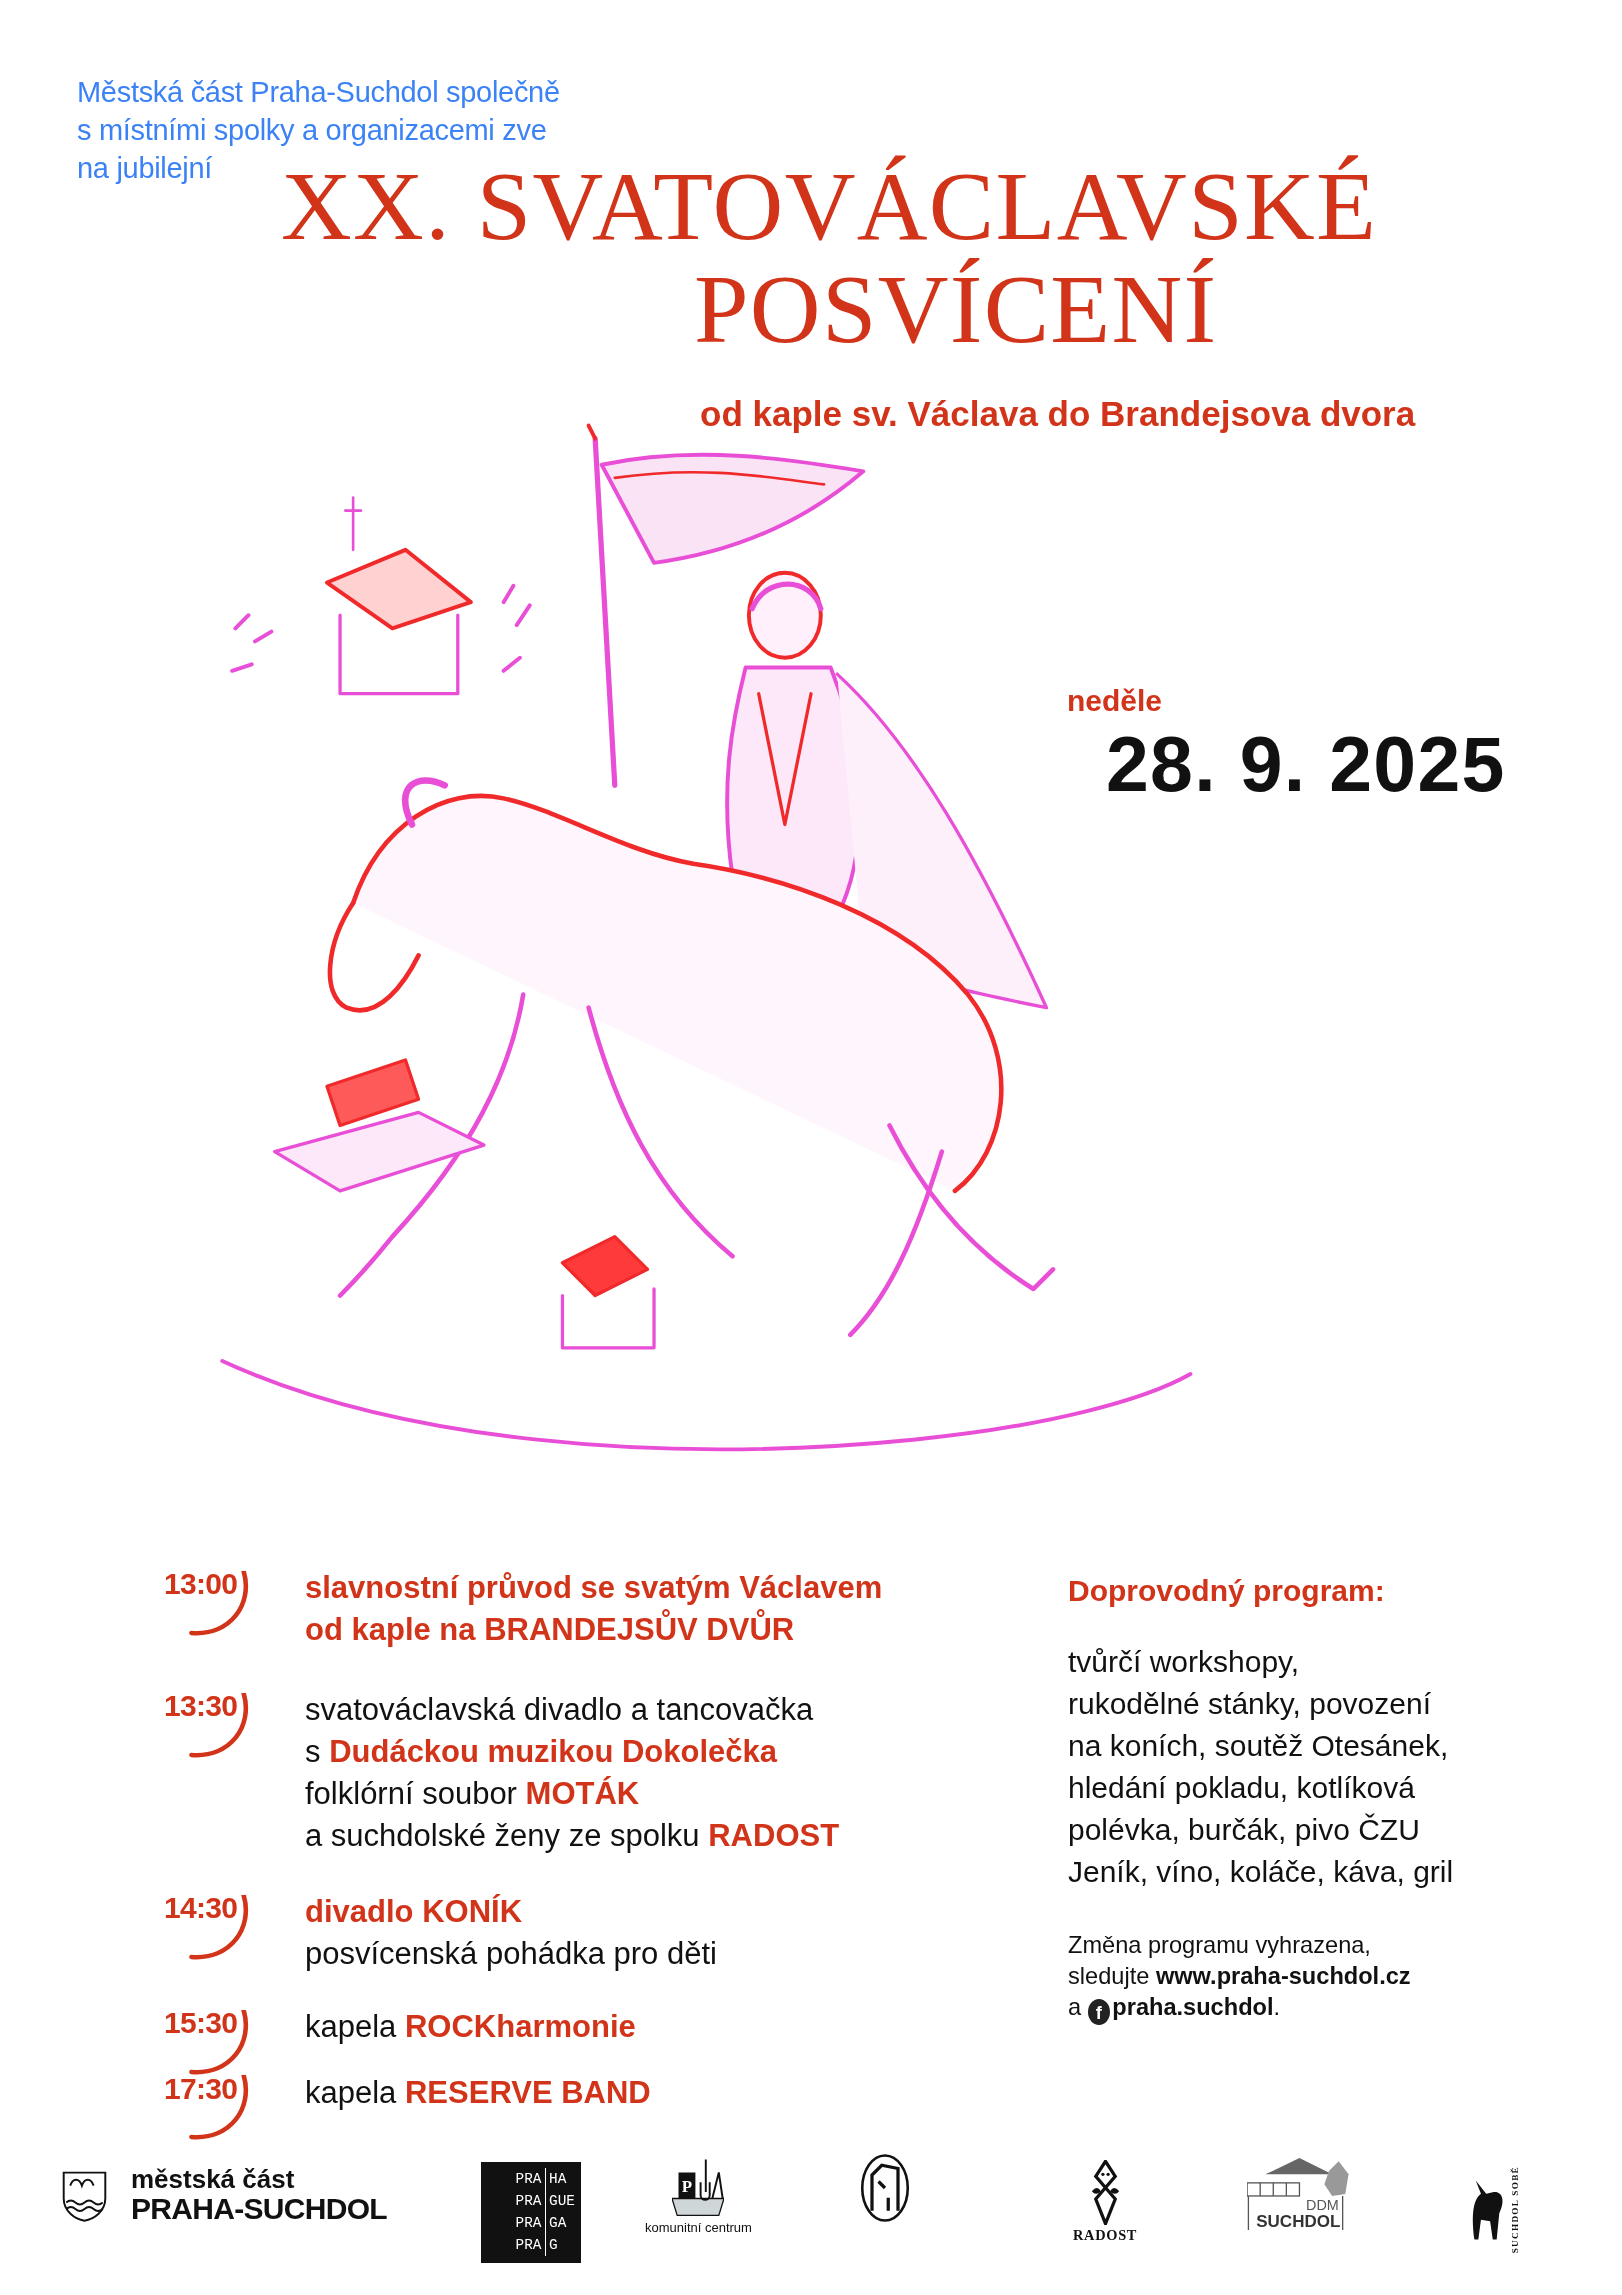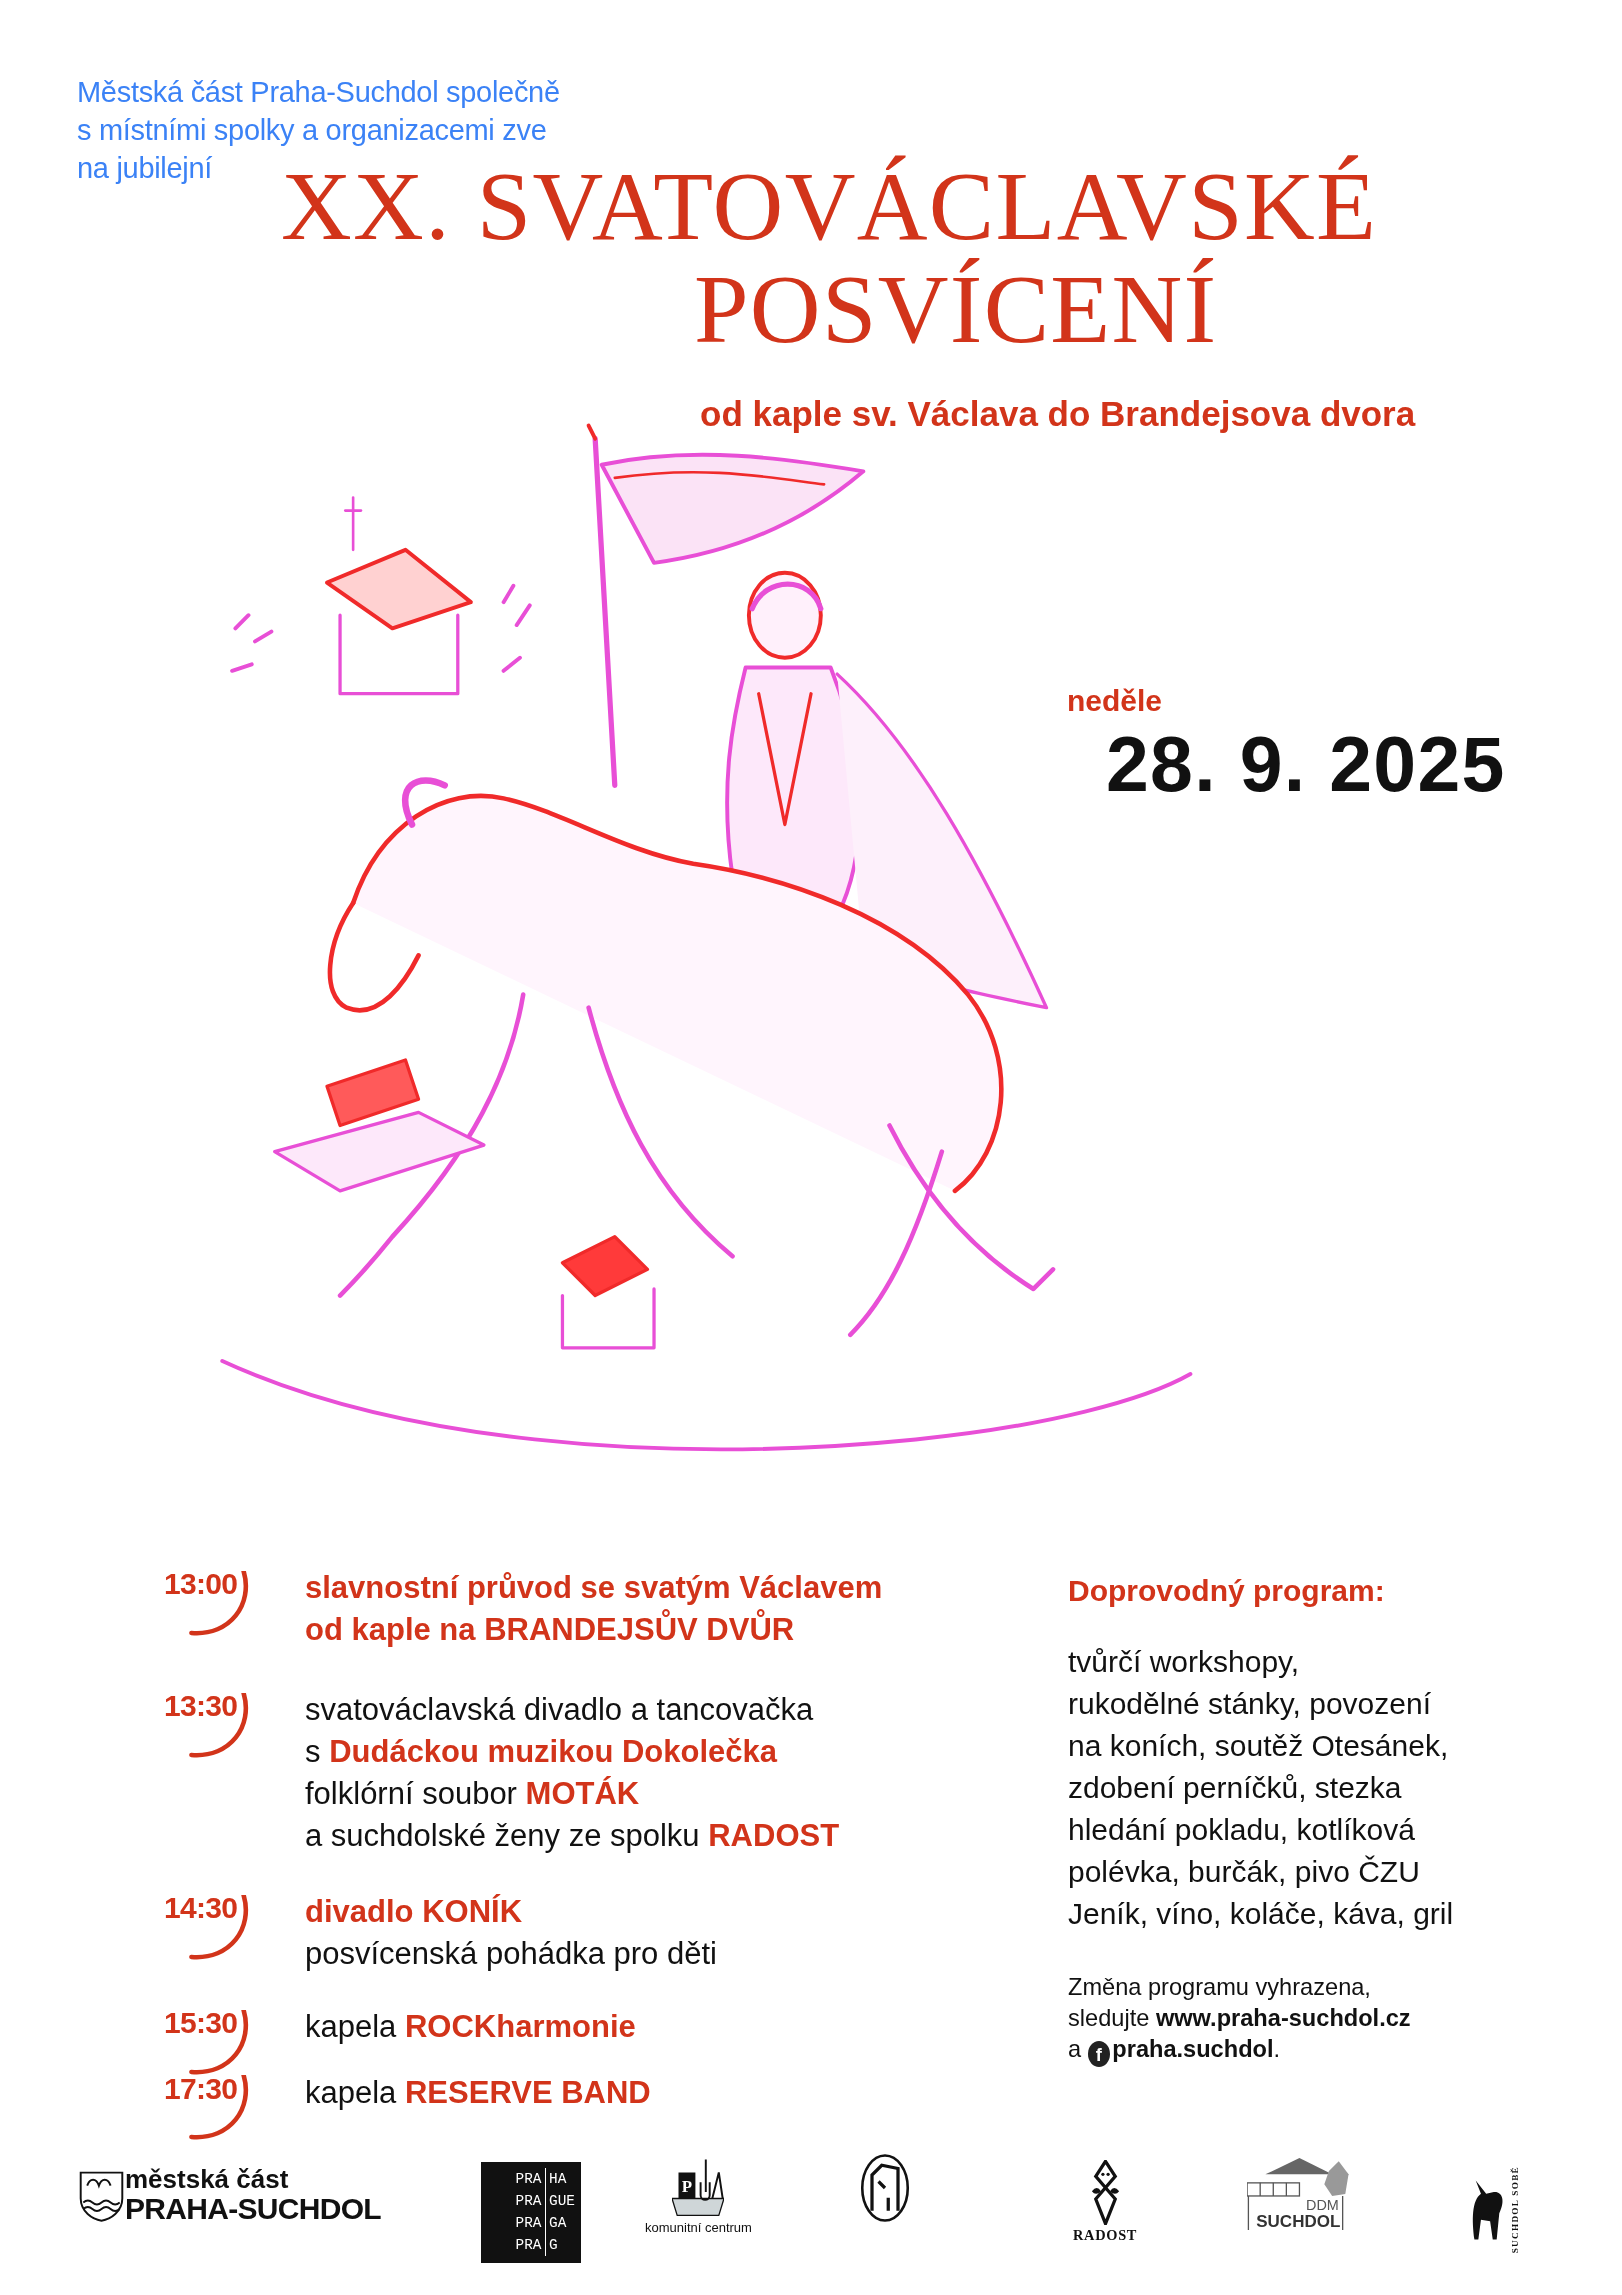--- a/index.html
+++ b/index.html
@@ -158,35 +158,34 @@
     <div class="line"><span>kapela </span><span class="hl">RESERVE BAND</span></div>
   </div>
 </div>
 
 <div class="abs side">
   <div class="side-head">Doprovodný program:</div>
   <div class="side-body">
     <div>tvůrčí workshopy,</div>
     <div>rukodělné stánky, povození</div>
     <div>na koních, soutěž Otesánek,</div>
-    <div>zdobení perníčků, stezka</div>
     <div>hledání pokladu, kotlíková</div>
     <div>polévka, burčák, pivo ČZU</div>
     <div>Jeník, víno, koláče, káva, gril</div>
   </div>
   <div class="side-note">
     <div>Změna programu vyhrazena,</div>
     <div><span>sledujte </span><b>www.praha-suchdol.cz</b></div>
     <div><span>a </span><span class="fb">f</span><b>praha.suchdol</b><span>.</span></div>
   </div>
 </div>
 
 <div class="abs logos">
 
-  <div class="logo" style="left:78px; top:26px; display:flex; align-items:center; gap:0;">
+  <div class="logo" style="left:61px; top:26px; display:flex; align-items:center; gap:23px;">
     <svg width="47" height="52" viewBox="0 0 72 80">
       <path d="M4 4 H68 V44 C68 64, 50 76, 36 78 C22 76, 4 64, 4 44 Z" fill="#fff" stroke="#111" stroke-width="3"></path>
       <path d="M14 24 c4 -12 14 -12 18 0 c4 -12 14 -12 18 0" fill="none" stroke="#111" stroke-width="3"></path>
       <path d="M8 50 q7 -6 14 0 t14 0 t14 0 t14 0 M8 60 q7 -6 14 0 t14 0 t14 0 t14 0" fill="none" stroke="#111" stroke-width="3"></path>
     </svg>
     <div>
       <div class="mc-text1">městská část</div>
       <div class="mc-text2">PRAHA-SUCHDOL</div>
     </div>
   </div>

